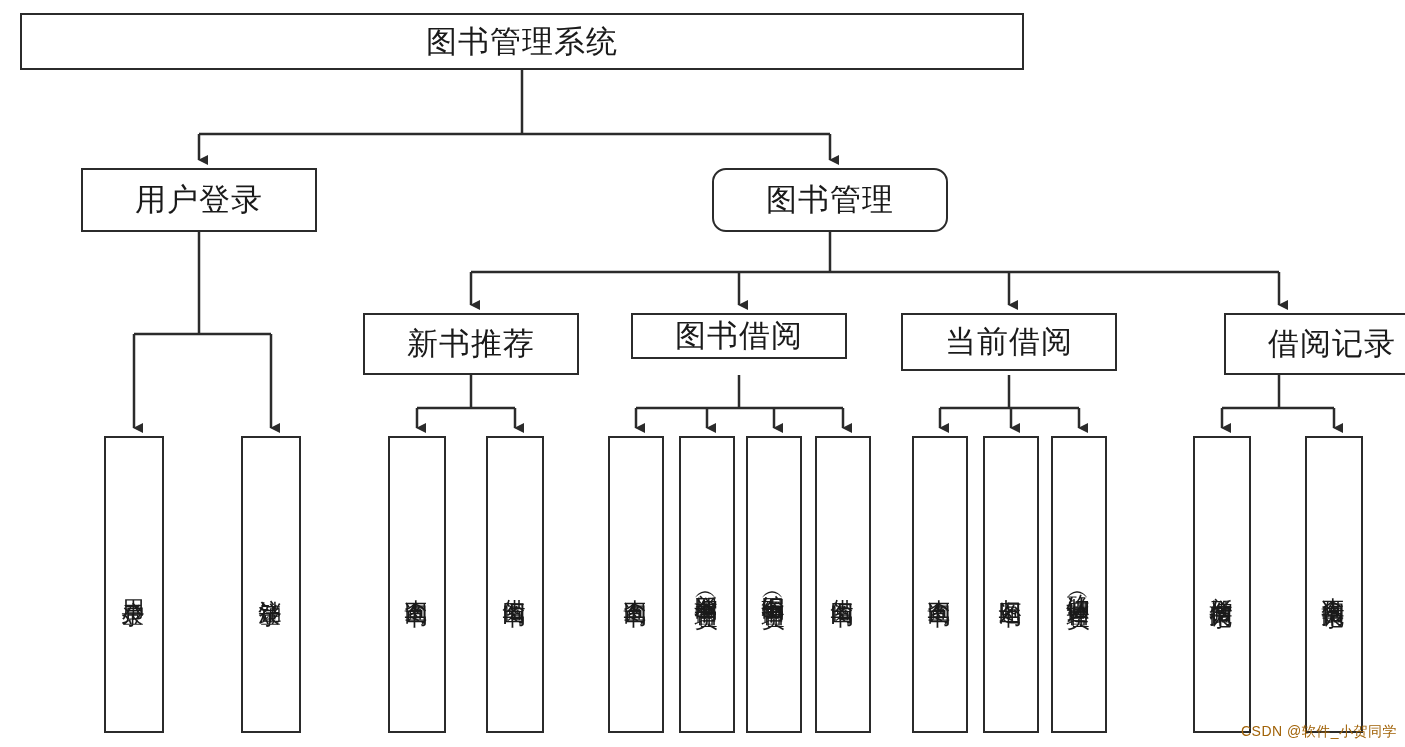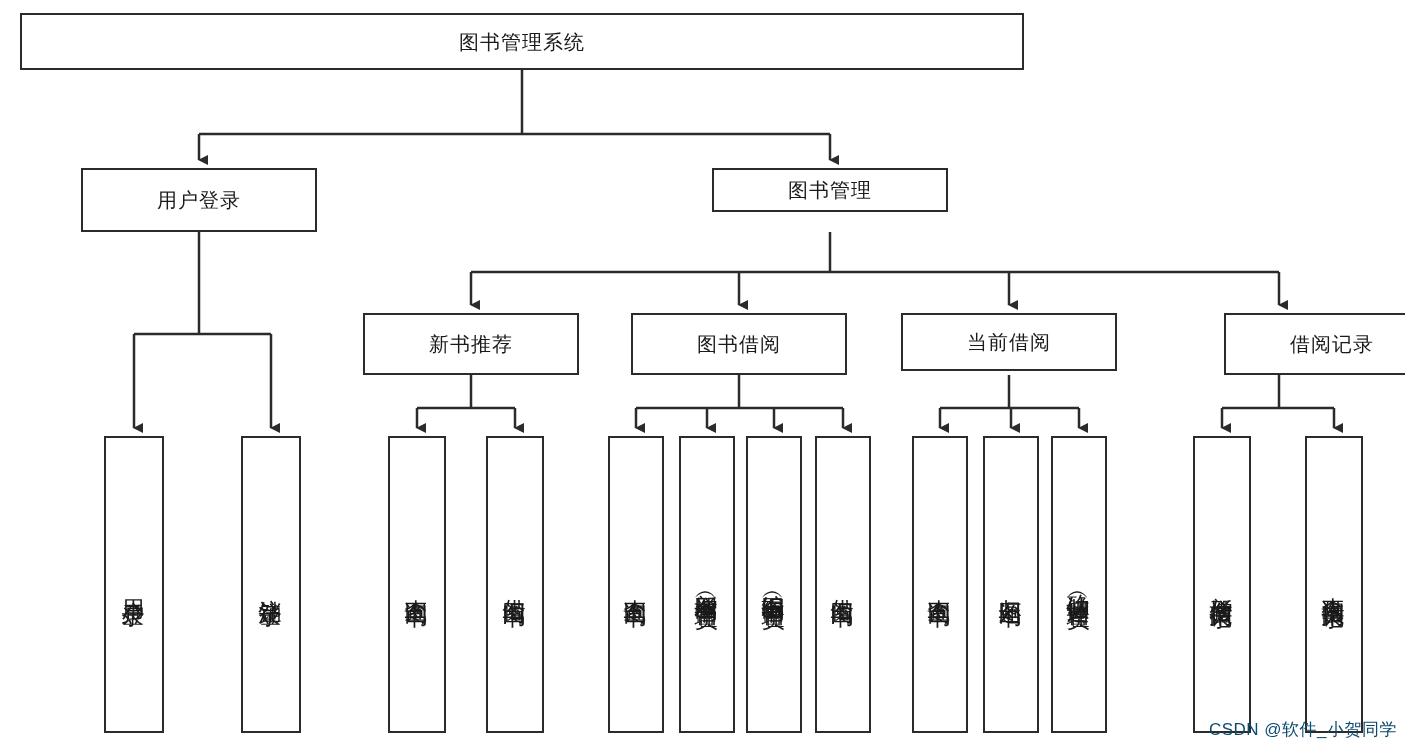--- a/index.html
+++ b/index.html
@@ -29,21 +29,21 @@
     position: absolute;
     box-sizing: border-box;
     background: #ffffff;
     border: 2.5px solid #2b2b2b;
     display: flex;
     align-items: center;
     justify-content: center;
     color: #1a1a1a;
   }
   .node.horiz {
-    font-size: 20px;
+    font-size: 31px;
     letter-spacing: 1px;
     line-height: 1.2;
   }
   .node.vert {
     writing-mode: vertical-rl;
     text-orientation: upright;
     font-size: 23px;
     letter-spacing: 2px;
     padding: 6px 0;
     white-space: nowrap;
@@ -51,22 +51,22 @@
   .node.vert .vlabel {
     writing-mode: vertical-rl;
     text-orientation: upright;
     letter-spacing: 2px;
     display: block;
   }
   .watermark {
     position: absolute;
     right: 8px;
     bottom: 6px;
-    font-size: 17px;
-    color: #0c4a6e;
+    font-size: 14px;
+    color: #a16207;
     letter-spacing: 0.5px;
     white-space: nowrap;
   }
 </style>
 </head>
 <body>
 
 <div id="canvas">
 
   <svg id="wires" viewBox="0 0 1405 747" width="1405" height="747" aria-hidden="true">
@@ -117,24 +117,24 @@
       <path d="M 1279 375 L 1279 408"></path>
       <path d="M 1222 408 L 1334 408"></path>
       <path d="M 1222 408 L 1222 428" marker-end="url(#arrow)"></path>
       <path d="M 1334 408 L 1334 428" marker-end="url(#arrow)"></path>
     </g>
   </svg>
 
   <div class="node horiz" style="left: 20px; top: 13px; width: 1004px; height: 57px;">图书管理系统</div>
 
   <div class="node horiz" style="left: 81px; top: 168px; width: 236px; height: 64px;">用户登录</div>
-  <div class="node horiz" style="left: 712px; top: 168px; width: 236px; height: 44px;">图书管理</div>
+  <div class="node horiz" style="left: 712px; top: 168px; width: 236px; height: 64px; border-radius: 14px;">图书管理</div>
 
   <div class="node horiz" style="left: 363px; top: 313px; width: 216px; height: 62px;">新书推荐</div>
-  <div class="node horiz" style="left: 631px; top: 313px; width: 216px; height: 62px;">图书借阅</div>
+  <div class="node horiz" style="left: 631px; top: 313px; width: 216px; height: 46px;">图书借阅</div>
   <div class="node horiz" style="left: 901px; top: 313px; width: 216px; height: 58px;">当前借阅</div>
   <div class="node horiz" style="left: 1224px; top: 313px; width: 216px; height: 62px;">借阅记录</div>
 
   <div class="node vert" style="left: 104px; top: 436px; width: 60px; height: 297px;">
       <span class="vlabel">用户登录</span>
     </div>
   <div class="node vert" style="left: 241px; top: 436px; width: 60px; height: 297px;">
       <span class="vlabel">注销登录</span>
     </div>
   <div class="node vert" style="left: 388px; top: 436px; width: 58px; height: 297px;">

